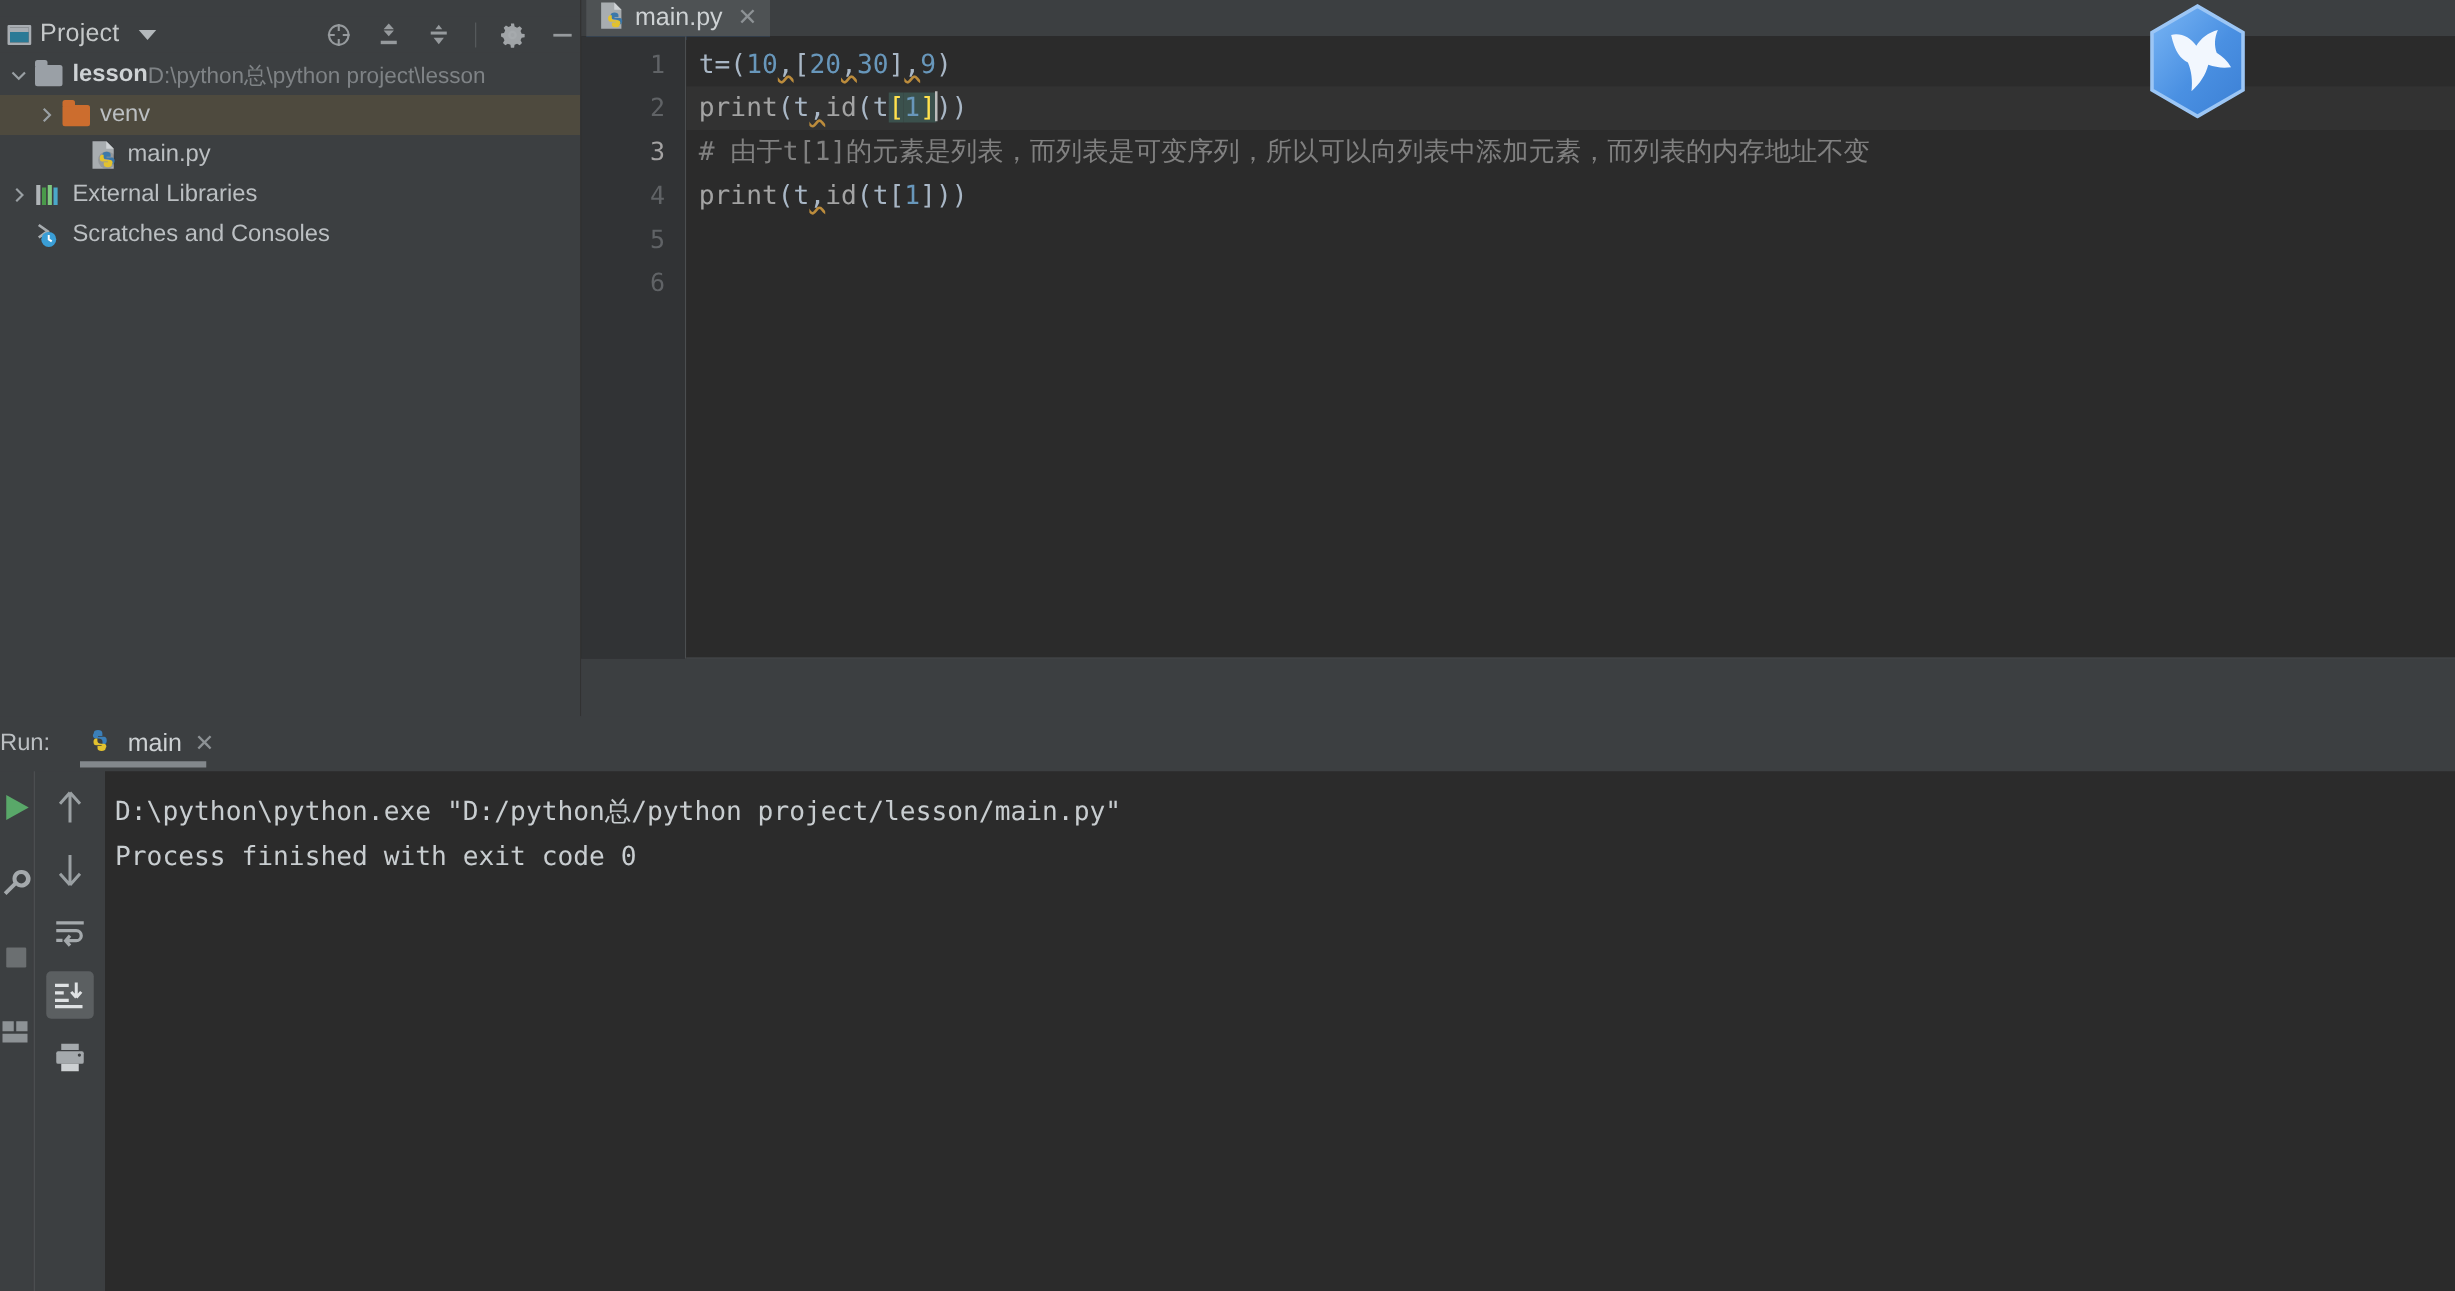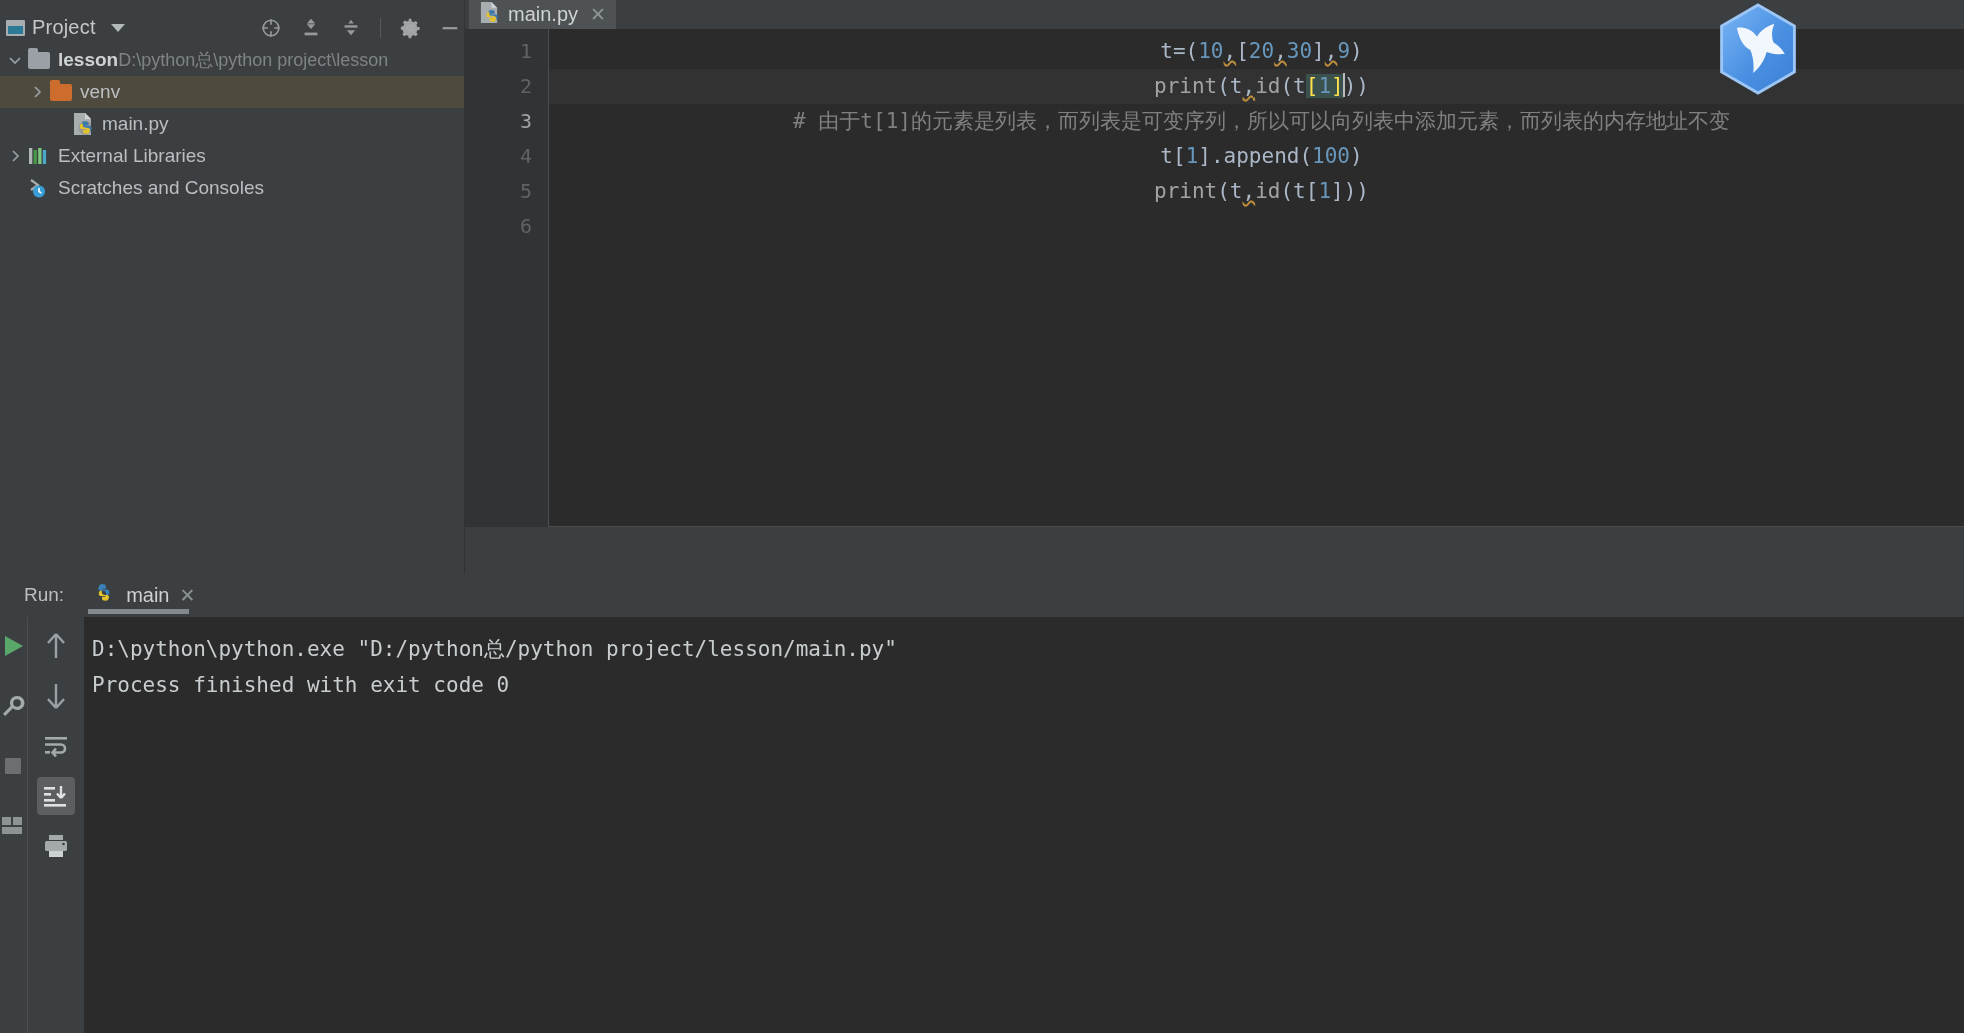--- a/index.html
+++ b/index.html
@@ -73,21 +73,21 @@
   #gutter {
     position: absolute; left: 0; top: 0; width: 84px; bottom: 0;
     background: #313335; border-right: 1px solid #4b4e50;
   }
   #gutter-lines { padding-top: 5px; }
   .gutter-num {
     height: 35px; line-height: 35px; text-align: right; padding-right: 16px;
     color: #606366; font-size: 20px; font-family: "DejaVu Sans Mono", monospace;
   }
   .gutter-num.current { color: #a4a3a3; }
-  #code-panel { position: absolute; left: 84px; top: 0; right: 0; bottom: 0; background: #2b2b2b; text-align: center; }
+  #code-panel { position: absolute; left: 84px; top: 0; right: 0; bottom: 0; background: #2b2b2b; }
   #code-lines { padding-top: 5px; }
   .code-line {
     height: 35px; line-height: 35px; padding-left: 10px;
     font-family: "DejaVu Sans Mono", "Liberation Mono", monospace; font-size: 21px;
     white-space: pre; color: #a9b7c6; position: relative;
   }
   .code-line.current-line { background: #323232; }
   .tok-default { color: #a9b7c6; }
   .tok-num { color: #6897bb; }
   .tok-comment { color: #808080; }
@@ -101,21 +101,21 @@
   }
   #editor-bottom-line {
     position: absolute; left: 84px; right: 0; bottom: 0; height: 1px; background: #4b4e50;
   }
   #lower-divider { position: absolute; left: 465px; top: 527px; right: 0; height: 46px; background: #3c3f41; }
   #proj-right-border { position: absolute; left: 464px; top: 0; width: 1px; height: 573px; background: #323232; }
 
   
   #run-panel { position: absolute; left: 0; top: 573px; right: 0; bottom: 0; background: #3c3f41; }
   #run-tabs { position: relative; height: 44px; display: flex; align-items: center; }
-  #run-label { color: #bbbfc2; font-size: 19px; margin-left: 12px; padding-left: 12px; }
+  #run-label { color: #bbbfc2; font-size: 19px; margin-left: 0px; padding-left: 0px; }
   #run-tab-main {
     position: relative; display: flex; align-items: center; gap: 10px;
     margin-left: 24px; height: 44px; padding: 0 6px; cursor: pointer;
   }
   #run-tab-main:after { content:""; position:absolute; left:0; right:12px; bottom:3px; height:5px; background:#83888c; }
   .run-tab-label { color: #cdd1d3; font-size: 20px; }
   .run-tab-close { color: #8d9295; font-size: 19px; }
 
   #run-body { position: absolute; left: 0; top: 44px; right: 0; bottom: 0; }
   #run-toolbar-left {
@@ -285,21 +285,20 @@
           <div class="gutter-num">5</div>
           <div class="gutter-num">6</div>
         </div>
       </div>
 
       <div id="code-panel">
         <div id="code-lines">
           <div class="code-line"><span class="tok-default">t=(</span><span class="tok-num">10</span><span class="tok-default wavy">,</span><span class="tok-default">[</span><span class="tok-num">20</span><span class="tok-default wavy">,</span><span class="tok-num">30</span><span class="tok-default">]</span><span class="tok-default wavy">,</span><span class="tok-num">9</span><span class="tok-default">)</span></div>
           <div class="code-line current-line"><span class="tok-func">print</span><span class="tok-default">(t</span><span class="tok-default wavy">,</span><span class="tok-func">id</span><span class="tok-default">(t</span><span class="brace-hl-y">[</span><span class="brace-hl tok-num">1</span><span class="brace-hl-y">]</span><span class="caret-bar"></span><span class="tok-default">))</span></div>
           <div class="code-line"><span class="tok-comment"># 由于t[1]的元素是列表，而列表是可变序列，所以可以向列表中添加元素，而列表的内存地址不变</span></div>
-          <div class="code-line"><span class="tok-default">t[</span><span class="tok-num">1</span><span class="tok-default">].append(</span><span class="tok-num">100</span><span class="tok-default">)</span></div>
           <div class="code-line"><span class="tok-func">print</span><span class="tok-default">(t</span><span class="tok-default wavy">,</span><span class="tok-func">id</span><span class="tok-default">(t[</span><span class="tok-num">1</span><span class="tok-default">]))</span></div>
         </div>
       </div>
       <div id="editor-bottom-line"></div>
     </div>
   </div>
 
   <div id="lower-divider"></div>
 
   <svg id="pycharm-logo" viewBox="0 0 100 96">

